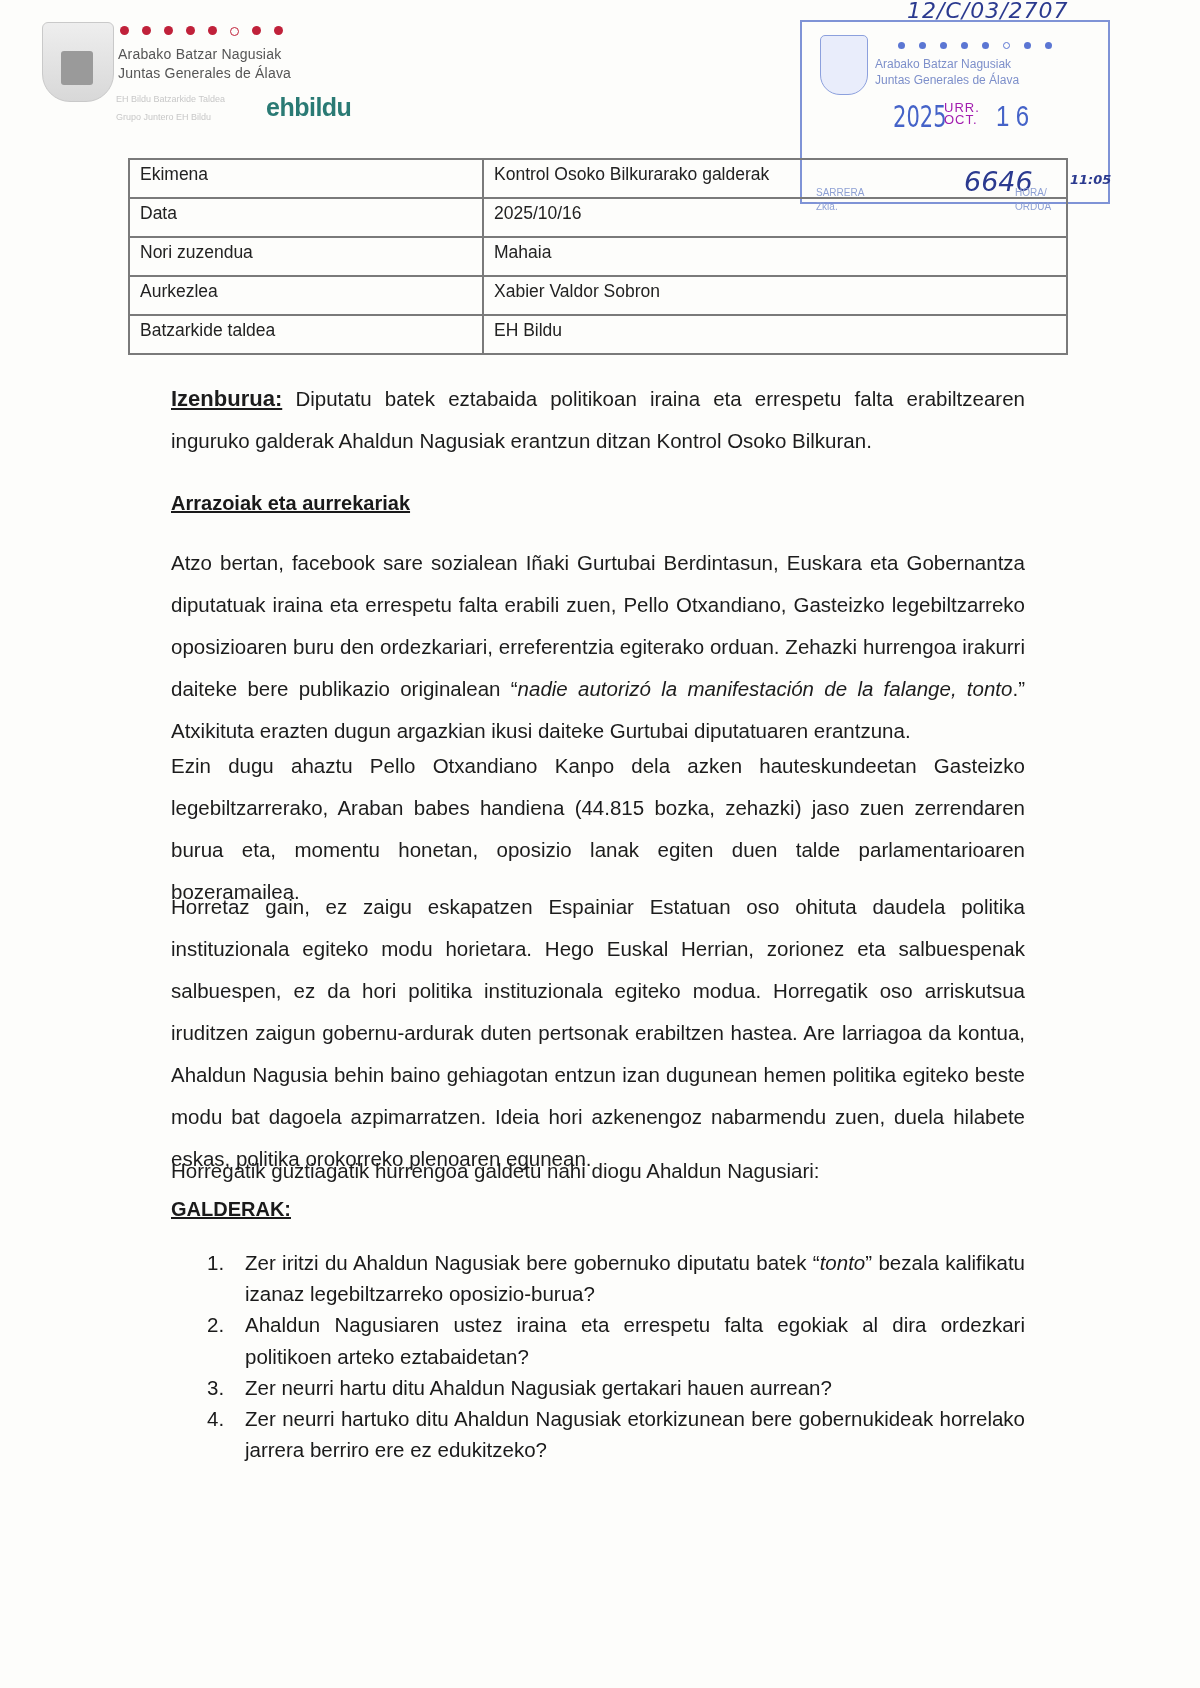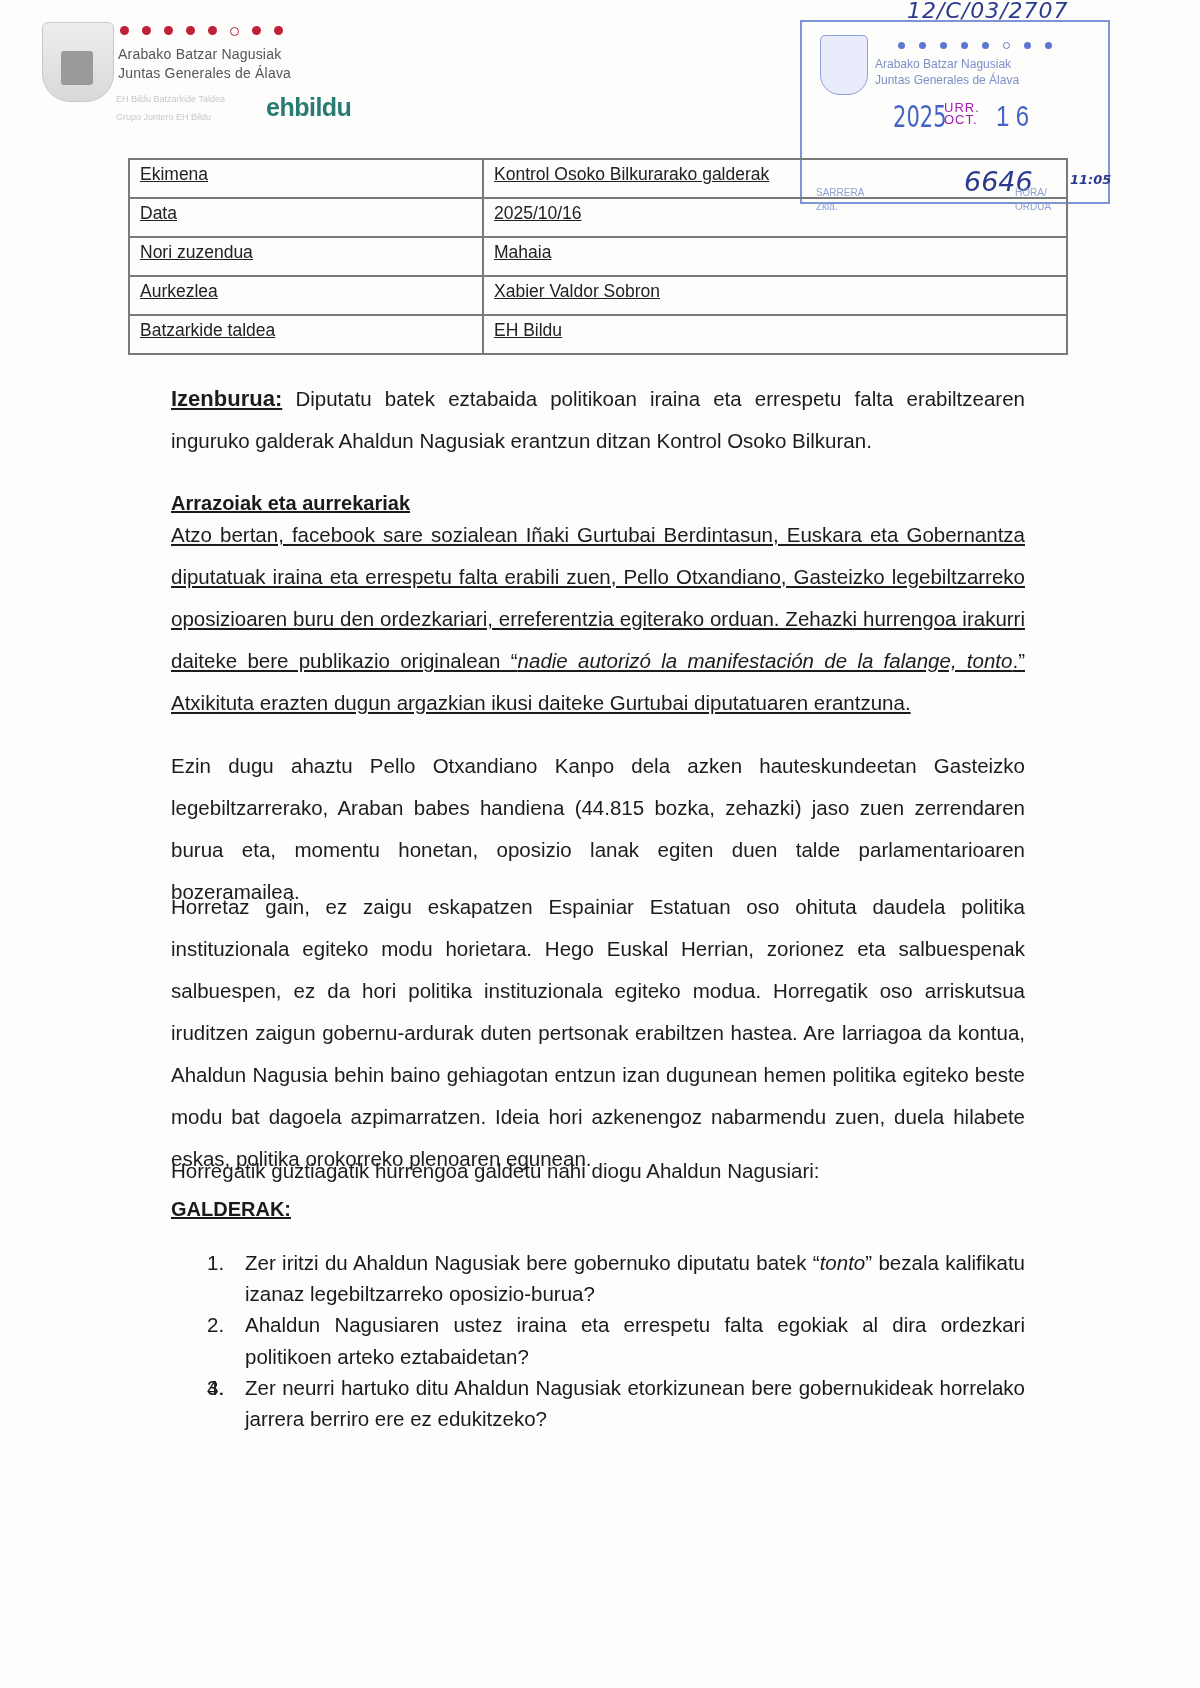--- a/index.html
+++ b/index.html
@@ -54,32 +54,32 @@
   .s-num { left: 964px; top: 166px; font-size: 27px; }
   .s-time { left: 1070px; top: 172px; font-size: 13px; font-weight: bold; }
 
   
   table.meta {
     position: absolute; left: 128px; top: 158px; width: 940px;
     border-collapse: collapse; font-size: 17.5px;
   }
   table.meta td {
     border: 2px solid #7a7a7a; height: 39px; padding: 4px 10px; vertical-align: top;
-    padding-top: 4px; box-sizing: border-box; color: #222; text-decoration: underline;
+    padding-top: 4px; box-sizing: border-box; color: #222;
   }
   table.meta td.k { width: 354px; }
 
   
   .body { left: 171px; width: 854px; font-size: 20.5px; line-height: 42px; color: #1c1c1c; }
   .just { text-align: justify; }
   .title-wrap { top: 378px; }
   .title-lbl { font-weight: bold; text-decoration: underline; font-size: 22px; }
   .h2 { font-weight: bold; text-decoration: underline; font-size: 20px; }
   .h-arr { left: 171px; top: 492px; }
-  .p1 { top: 514px; text-decoration: underline; }
+  .p1 { top: 542px; }
   .p2 { top: 745px; }
   .p3 { top: 886px; }
   .p4 { top: 1150px; }
   .h-gal { left: 171px; top: 1198px; }
   ol.q { position: absolute; left: 171px; top: 1247px; width: 854px; margin: 0; padding: 0 0 0 74px; box-sizing: border-box;
          font-size: 20.5px; line-height: 31.2px; text-align: justify; list-style: none; }
   ol.q li { position: relative; }
   ol.q li .n { position: absolute; left: -38px; }
   i { font-style: italic; }
 </style>
@@ -168,15 +168,15 @@
 <div class="abs h2 h-arr">Arrazoiak eta aurrekariak</div>
 <div class="abs body just p1"><span>Atzo bertan, facebook sare sozialean Iñaki Gurtubai Berdintasun, Euskara eta Gobernantza diputatuak iraina eta errespetu falta erabili zuen, Pello Otxandiano, Gasteizko legebiltzarreko oposizioaren buru den ordezkariari, erreferentzia egiterako orduan. Zehazki hurrengoa irakurri daiteke bere publikazio originalean “</span><i>nadie autorizó la manifestación de la falange, tonto</i><span>.” Atxikituta erazten dugun argazkian ikusi daiteke Gurtubai diputatuaren erantzuna.</span></div>
 <div class="abs body just p2">Ezin dugu ahaztu Pello Otxandiano Kanpo dela azken hauteskundeetan Gasteizko legebiltzarrerako, Araban babes handiena (44.815 bozka, zehazki) jaso zuen zerrendaren burua eta, momentu honetan, oposizio lanak egiten duen talde parlamentarioaren bozeramailea.</div>
 <div class="abs body just p3">Horretaz gain, ez zaigu eskapatzen Espainiar Estatuan oso ohituta daudela politika instituzionala egiteko modu horietara. Hego Euskal Herrian, zorionez eta salbuespenak salbuespen, ez da hori politika instituzionala egiteko modua. Horregatik oso arriskutsua iruditzen zaigun gobernu-ardurak duten pertsonak erabiltzen hastea. Are larriagoa da kontua, Ahaldun Nagusia behin baino gehiagotan entzun izan dugunean hemen politika egiteko beste modu bat dagoela azpimarratzen. Ideia hori azkenengoz nabarmendu zuen, duela hilabete eskas, politika orokorreko plenoaren egunean.</div>
 <div class="abs body p4">Horregatik guztiagatik hurrengoa galdetu nahi diogu Ahaldun Nagusiari:</div>
 
 <div class="abs h2 h-gal">GALDERAK:</div>
 <ol class="q">
   <li><span class="n">1.</span><span>Zer iritzi du Ahaldun Nagusiak bere gobernuko diputatu batek “</span><i>tonto</i><span>” bezala kalifikatu izanaz legebiltzarreko oposizio-burua?</span></li>
   <li><span class="n">2.</span><span>Ahaldun Nagusiaren ustez iraina eta errespetu falta egokiak al dira ordezkari politikoen arteko eztabaidetan?</span></li>
-  <li><span class="n">3.</span></li>
+  <li><span class="n">3.</span><span>Zer neurri hartu ditu Ahaldun Nagusiak gertakari hauen aurrean?</span></li>
   <li><span class="n">4.</span><span>Zer neurri hartuko ditu Ahaldun Nagusiak etorkizunean bere gobernukideak horrelako jarrera berriro ere ez edukitzeko?</span></li>
 </ol>
 
 </body></html>

